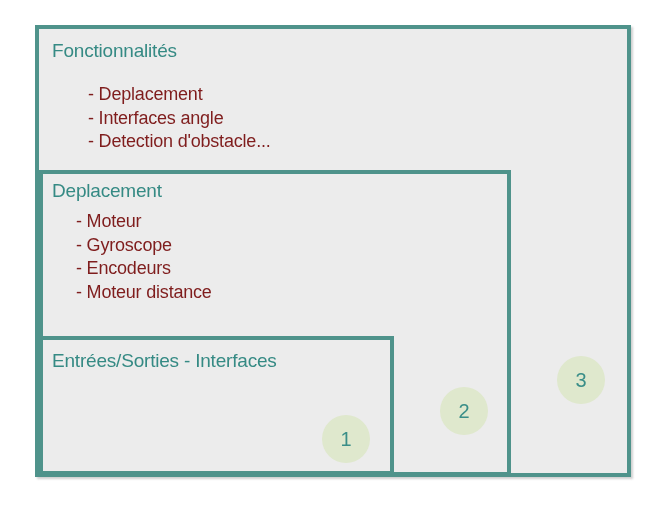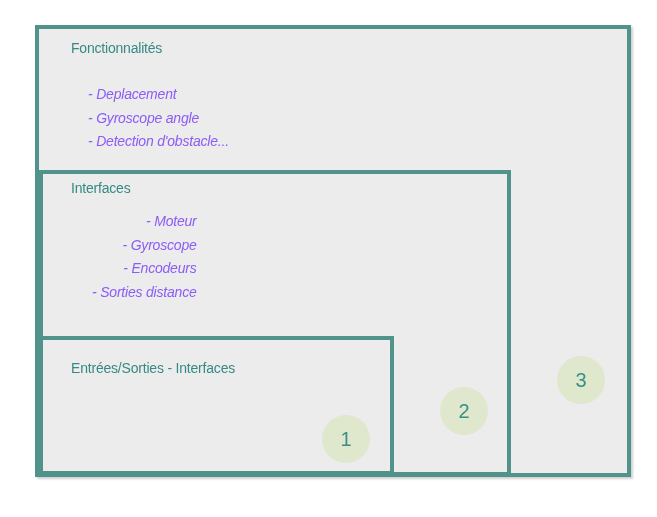--- a/index.html
+++ b/index.html
@@ -29,38 +29,36 @@
   .box-mid {
     left: 39px; top: 170px;
     width: 472px; height: 306px;
   }
   .box-inner {
     left: 39px; top: 336px;
     width: 355px; height: 139px;
   }
   .box-title {
     position: absolute;
-    font-size: 14px;
+    font-size: 19px;
     letter-spacing: -0.2px;
     color: #358a84;
-    margin-left: 19px;
   }
   .title-1 { left: 52px; top: 40px; }
   .title-2 { left: 52px; top: 180px; }
-  .title-3 { left: 52px; top: 360px; }
+  .title-3 { left: 52px; top: 350px; }
   .item-list {
     position: absolute;
-    font-size: 14px;
+    font-size: 18px;
     letter-spacing: -0.2px;
-    color: #8b5cf6;
+    color: #7f1d1d;
     line-height: 23.7px;
-    font-style: italic;
   }
   .list-1 { left: 88px; top: 83px; }
-  .list-2 { left: 92px; top: 210px; text-align: right; }
+  .list-2 { left: 76px; top: 210px; }
   .list-3 { left: 98px; top: 388px; }
   .badge {
     position: absolute;
     width: 48px; height: 48px;
     border-radius: 50%;
     background: #dfe8cd;
     display: flex;
     align-items: center;
     justify-content: center;
     font-size: 20px;
@@ -75,30 +73,30 @@
 
 <div class="canvas">
 
   <div class="box box-outer"></div>
   <div class="box box-mid"></div>
   <div class="box box-inner"></div>
 
   <div class="box-title title-1">Fonctionnalités</div>
   <div class="item-list list-1">
     <div>- Deplacement</div>
-    <div>- Gyroscope angle</div>
+    <div>- Interfaces angle</div>
     <div>- Detection d'obstacle...</div>
   </div>
 
-  <div class="box-title title-2">Interfaces</div>
+  <div class="box-title title-2">Deplacement</div>
   <div class="item-list list-2">
     <div>- Moteur</div>
     <div>- Gyroscope</div>
     <div>- Encodeurs</div>
-    <div>- Sorties distance</div>
+    <div>- Moteur distance</div>
   </div>
 
   <div class="box-title title-3">Entrées/Sorties - Interfaces</div>
   <div class="item-list list-3">
   </div>
 
   <div class="badge badge-1">
     <span>1</span>
   </div>
   <div class="badge badge-2">

